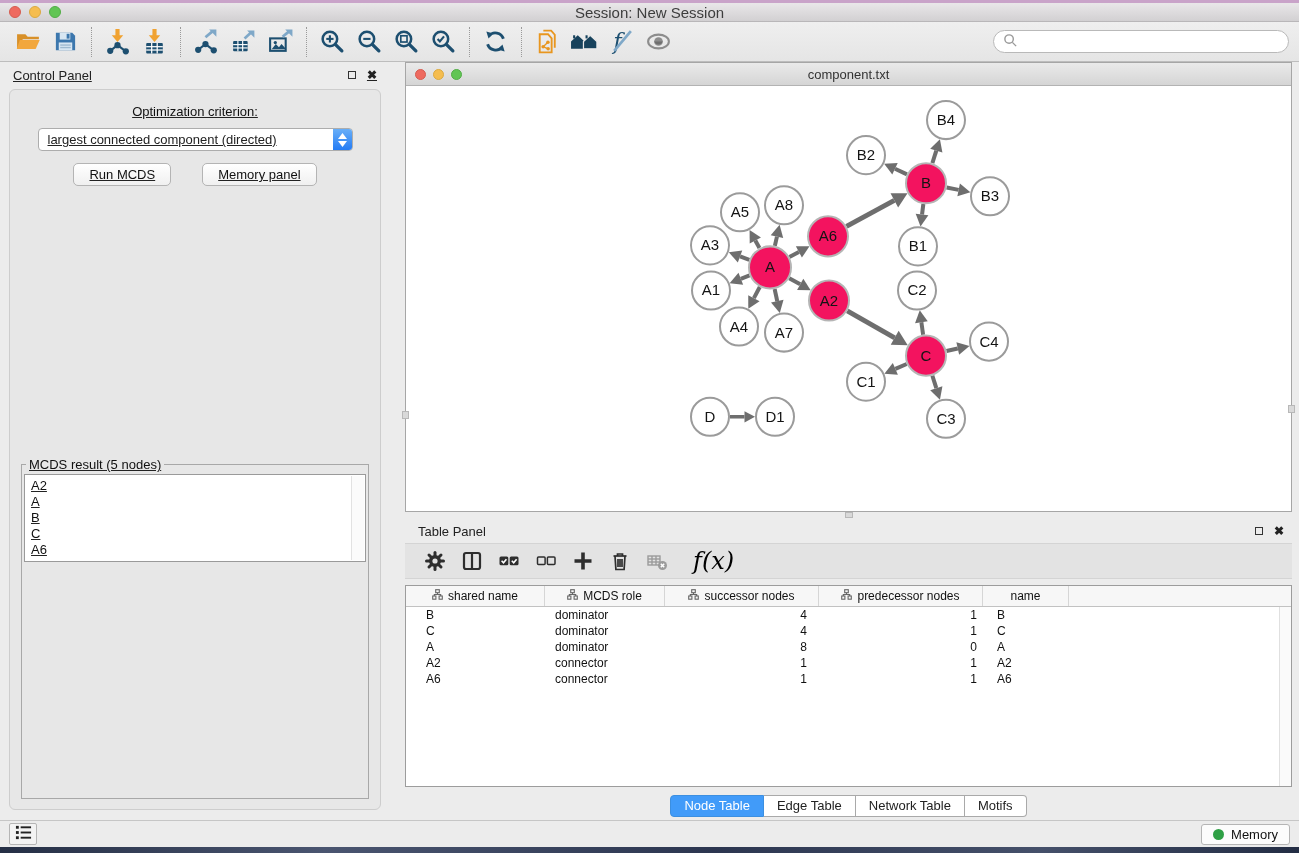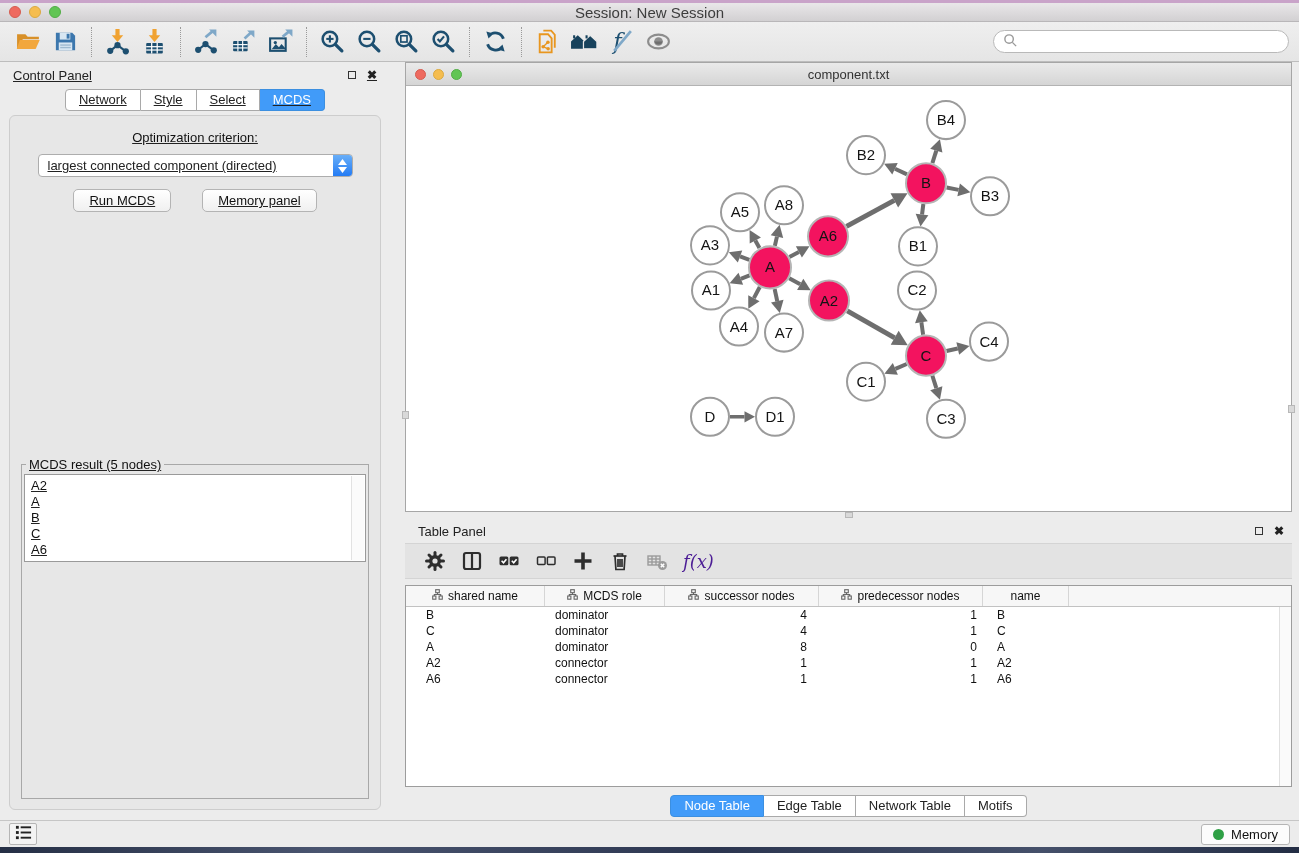--- a/index.html
+++ b/index.html
@@ -71,21 +71,21 @@
   .grip.left { left:-4px; top:348px; }
   .grip.right { right:-4px; top:342px; }
   .gap-row { height:7px; position:relative; }
   .gap-row .grip.mid { left:50%; top:0; width:8px; height:6px; transform:translateX(-50%); position:absolute; }
 
   
   .table-panel { flex:1; display:flex; flex-direction:column; min-height:0; }
   .tp-header { height:24px; display:flex; align-items:center; padding:0 8px 0 13px; }
   .tp-toolbar { height:36px; background:#e3e3e3; border-top:1px solid #d4d4d4; border-bottom:1px solid #d4d4d4; display:flex; align-items:center; padding-left:17px; gap:11px; }
   .ttbtn { width:26px; height:26px; display:flex; align-items:center; justify-content:center; }
-  .fx-label { font-family:"DejaVu Serif",serif; font-style:italic; font-size:18px; color:#4c1d95; margin-left:2px; }
+  .fx-label { font-family:"DejaVu Serif",serif; font-style:italic; font-size:24px; color:#000000; margin-left:12px; }
   .tp-table-wrap { flex:1; margin:6px 0 4px; border:1px solid #9c9c9c; background:#fff; position:relative; overflow:hidden; display:flex; flex-direction:column; }
   .thead { display:flex; height:21px; background:#f7f7f7; border-bottom:1px solid #c2c2c2; align-items:stretch; }
   .th { display:flex; align-items:center; justify-content:center; gap:5px; border-right:1px solid #d6d6d6; font-size:12px; color:#111; }
   .th.fill { flex:1; border-right:none; }
   .tr { display:flex; height:16px; align-items:center; font-size:12px; color:#111; }
   .td { white-space:nowrap; overflow:hidden; }
   .td.r { text-align:right; }
   .v-track { position:absolute; right:0; top:21px; bottom:0; width:12px; background:#fafafa; border-left:1px solid #e0e0e0; }
   .tp-tabs { height:29px; display:flex; align-items:center; justify-content:center; }
 
@@ -284,28 +284,20 @@
 
   <div class="workspace">
 
     <div class="control-panel">
       <div class="cp-header">
         <span>Control Panel</span>
         <span class="panel-icons">
           <span class="float-box"></span>
           <span class="close-x">✖</span>
         </span>
-      </div>
-      <div class="cp-tabs">
-        <div class="seg" id="cp-tabs">
-            <button class="segbtn">Network</button>
-            <button class="segbtn">Style</button>
-            <button class="segbtn">Select</button>
-            <button class="segbtn active">MCDS</button>
-          </div>
       </div>
       <div class="cp-body">
         <div class="opt-label">Optimization criterion:</div>
         <div class="select-row">
           <div class="mac-select">
             <span class="val">largest connected component (directed)</span>
             <span class="stepper">
               <svg width="9" height="6" viewBox="0 0 9 6">
                   <path d="M4.5 0L9 6H0z" fill="#fff"></path>
                 </svg>

